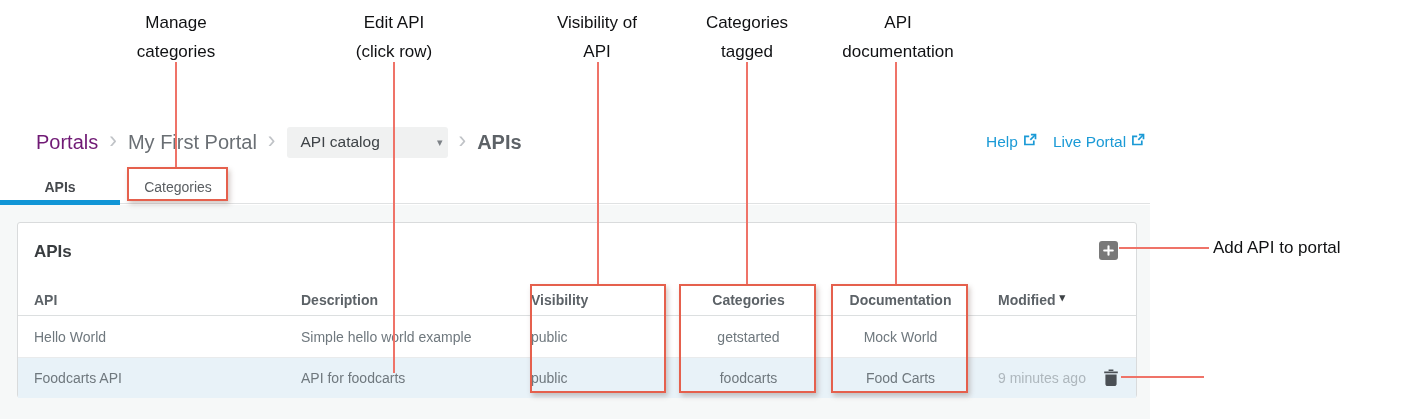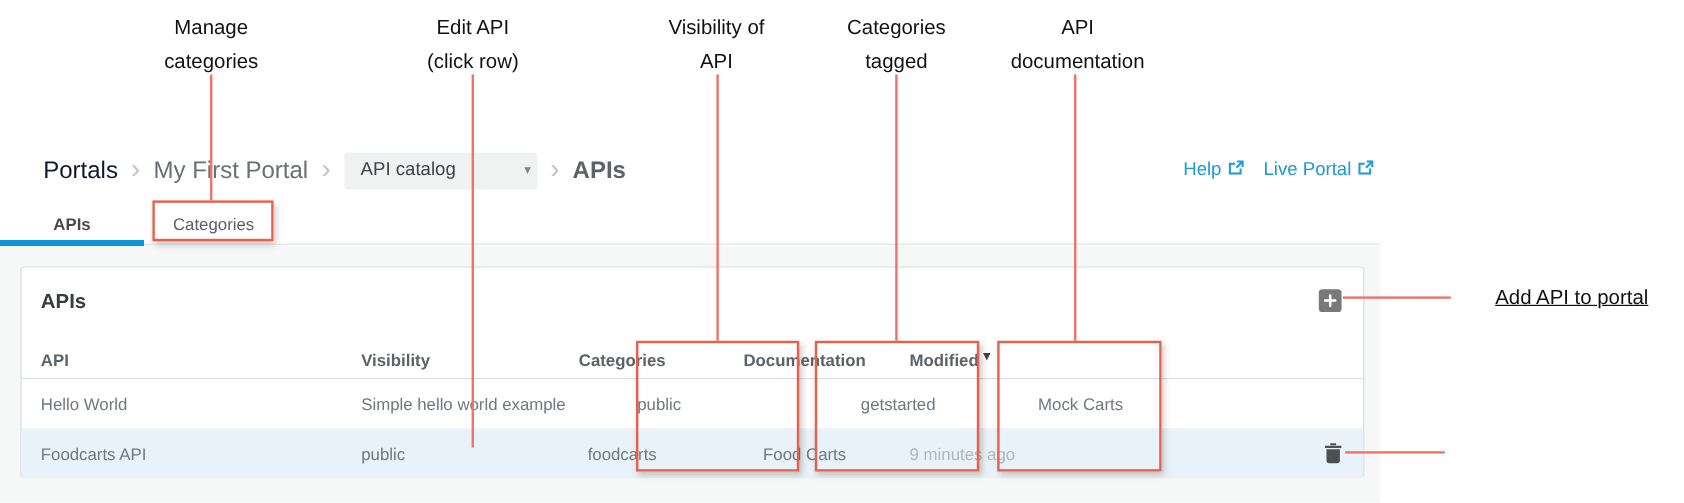--- a/index.html
+++ b/index.html
@@ -6,21 +6,21 @@
   html,body { background:#ffffff; }
   .stage {
     position:relative; width:1403px; height:419px; overflow:hidden;
     font-family:"Liberation Sans", sans-serif; background:#ffffff;
   }
 
   
   .content-bg { position:absolute; left:0; top:205px; width:1150px; height:214px; background:#f6f8f8; }
 
   .breadcrumb { position:absolute; left:36px; top:126px; height:32px; display:flex; align-items:center; gap:11px; font-size:20px; }
-  .bc-root    { color:#0f172a; cursor:pointer; }
+  .bc-root    { color:#701a75; cursor:pointer; }
   .bc-sep     { color:#c0c3c7; font-size:23px; line-height:1; padding-bottom:3px; }
   .bc-portal  { color:#6a6f74; cursor:pointer; }
   .bc-dropdown{ height:31px; width:161px; background:#f0f1f1; border-radius:3px; display:flex; align-items:center;
                 padding:0 5px 0 14px; font-size:15.5px; color:#3e4347; cursor:pointer; }
   .bc-caret   { margin-left:auto; color:#7d8287; font-size:11px; line-height:1; }
   .bc-current { color:#5d6267; font-weight:700; }
 
   .header-links { position:absolute; left:986px; top:133px; display:flex; gap:16px; align-items:center;
                   font-size:15.5px; color:#1b9ad6; }
   .hlink { display:flex; gap:5px; cursor:pointer; }
@@ -44,21 +44,21 @@
   .tbody { position:absolute; left:0; right:0; top:93px; }
   .trow  { display:flex; align-items:center; height:42px; font-size:14px; color:#6f787e; }
   .trow.first { border-bottom:1px solid #e9ebec; }
   .trow.highlight { height:40px; background:#e8f2f8; position:relative; }
 
   .c-api { width:283px; padding-left:16px; }
   .c-desc{ width:230px; }
   .c-vis { width:135px; }
   .c-cat { width:135px; margin-left:15px; text-align:center; }
   .c-doc { width:135px; margin-left:17px; text-align:center; }
-  .c-mod { flex:1; padding-left:20px; display:flex; align-items:flex-start; }
+  .c-mod { flex:1; padding-left:30px; display:flex; align-items:flex-start; }
   .sort-icon { font-size:11px; color:#3e4246; margin-left:4px; line-height:1; }
   .faded { color:#aeb7bd; }
 
   .trash-btn { position:absolute; right:17px; top:50%; transform:translateY(-50%); background:none; border:none;
                cursor:pointer; padding:0; line-height:0; }
 
   
   .red-box { position:absolute; border:2px solid #e5604d; box-shadow:2px 3px 5px rgba(95,60,50,.28);
              z-index:40; pointer-events:none; }
   .box-tab { left:127px; top:167px; width:101px; height:34px; }
@@ -75,21 +75,21 @@
 
   .hline { position:absolute; height:2px; background:#ef7368; z-index:41; }
   .hl-add { left:1119px; top:247px; width:90px; }
   .hl-rem { left:1121px; top:376px; width:83px; }
 
   .ann-top { position:absolute; top:8px; transform:translateX(-50%); text-align:center; font-size:17px;
              color:#101113; line-height:29px; white-space:pre-line; z-index:42; }
   .at-1 { left:176px; } .at-2 { left:394px; } .at-3 { left:597px; } .at-4 { left:747px; } .at-5 { left:898px; }
 
   .ann-right { position:absolute; font-size:17px; color:#101113; z-index:42; white-space:nowrap; }
-  .ar-add { left:1246px; top:238px;text-decoration:underline; }
+  .ar-add { left:1213px; top:238px; }
   .ar-rem { left:1208px; top:368px; }
 </style>
 </head>
 <body>
 
 <div class="stage">
 
   <div class="content-bg"></div>
 
   <div class="breadcrumb">
@@ -137,40 +137,42 @@
   <div class="panel">
     <div class="panel-title">APIs</div>
     <button class="add-btn">
       <svg width="11" height="11" viewBox="0 0 11 11">
         <path d="M5.5 1.2v8.6M1.2 5.5h8.6" stroke="#ffffff" stroke-width="2.1" stroke-linecap="round"></path>
       </svg>
     </button>
 
     <div class="thead">
       <div class="c-api">API</div>
+      <div class="c-desc">Description</div>
       <div class="c-vis">Visibility</div>
       <div class="c-cat">Categories</div>
       <div class="c-doc">Documentation</div>
       <div class="c-mod">
         <span>Modified</span>
         <span class="sort-icon">▾</span>
       </div>
     </div>
 
     <div class="tbody">
       <div class="trow first">
         <div class="c-api">Hello World</div>
         <div class="c-desc">Simple hello world example</div>
         <div class="c-vis">public</div>
         <div class="c-cat">getstarted</div>
-        <div class="c-doc">Mock Carts</div>
+        <div class="c-doc">Mock World</div>
       </div>
 
       <div class="trow highlight">
         <div class="c-api">Foodcarts API</div>
+        <div class="c-desc">API for foodcarts</div>
         <div class="c-vis">public</div>
         <div class="c-cat">foodcarts</div>
         <div class="c-doc">Food Carts</div>
         <div class="c-mod faded">9 minutes ago</div>
         <button class="trash-btn">
           <svg width="16" height="19" viewBox="0 0 16 19">
             <path fill="#4b5055" d="M5.6 0.9h4.8v1.6H5.6z"></path>
             <path fill="#4b5055" d="M1.2 3h13.6v1.8H1.2z"></path>
             <path fill="#4b5055" d="M2.4 5.9h11.2v9.5c0 1.2-1 2.1-2.1 2.1H4.5c-1.2 0-2.1-1-2.1-2.1z"></path>
           </svg>

